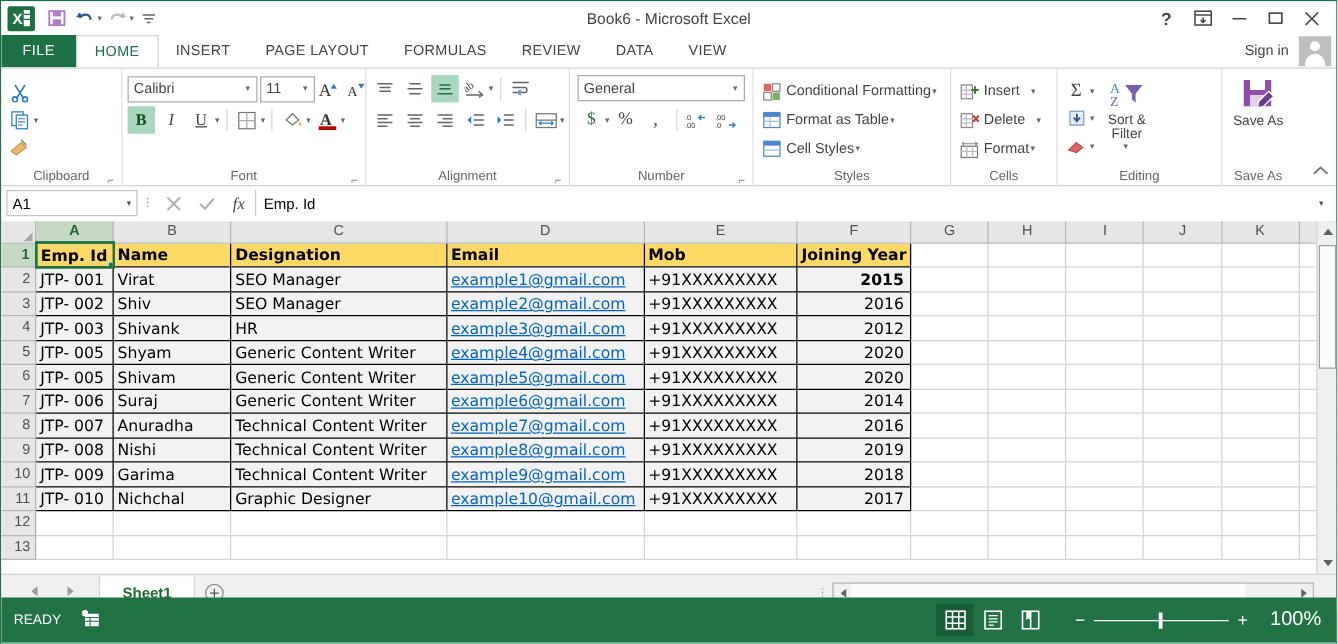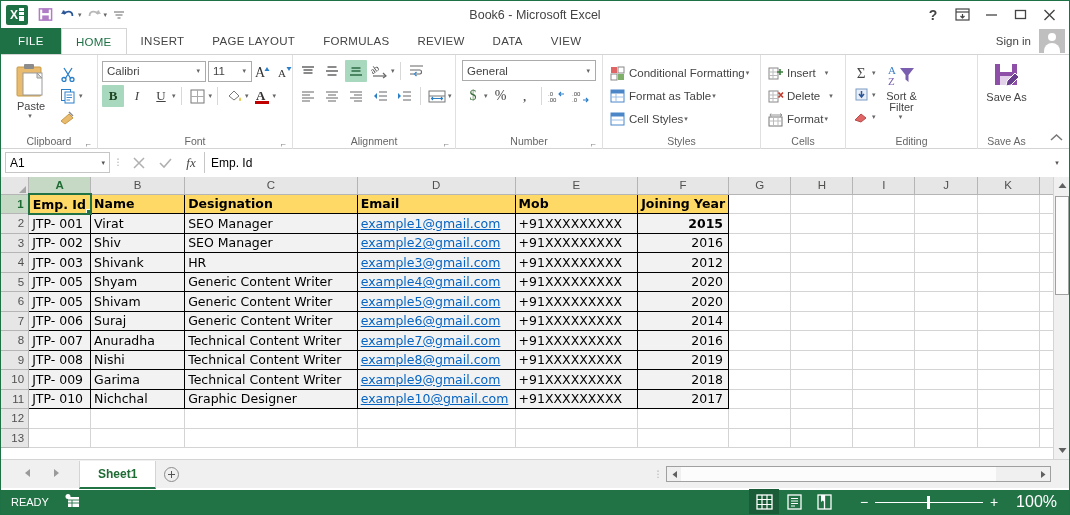--- a/index.html
+++ b/index.html
@@ -119,21 +119,21 @@
   .circ-plus:before{content:"";position:absolute;left:3px;top:6.5px;width:7px;height:1px;background:#555;}
   .circ-plus:after{content:"";position:absolute;left:6.5px;top:3px;width:1px;height:7px;background:#555;}
   .hsplit { margin-left:auto; display:flex; align-items:center; }
   .hs-dots { color:#999; font-size:9px; line-height:9px; width:16px; text-align:center; }
   .hscroll { width:385px; height:16px; background:#fff; border:1px solid #a0a0a0; display:flex; margin-right:18px; }
   .hs-arrow { width:14px; background:#f0f0f0; display:flex; align-items:center; justify-content:center; cursor:pointer;}
   .hs-thumb { flex:1; background:#fcfcfc; }
   .hs-track-end { width:40px; background:#f0f0f0; }
 
   
-  .statusbar { position:absolute; left:0; right:0; bottom:0; height:24px; background:#217346;
+  .statusbar { position:absolute; left:0; right:0; bottom:0; height:36px; background:#217346;
                display:flex; align-items:center; color:#fff; font-size:11px; }
   .status-left { display:flex; align-items:center; padding-left:10px; gap:16px;}
   .status-right { margin-left:auto; display:flex; align-items:center; padding-right:12px; gap:0; }
   .view-btn { width:30px; height:26px; display:flex; align-items:center; justify-content:center; cursor:pointer; }
   .view-btn.active { background:#1a5c38; }
   .zoom-slider { display:flex; align-items:center; gap:0; margin-left:14px; }
   .zs-minus,.zs-plus { width:22px; text-align:center; font-size:14px; cursor:pointer; }
   .zs-track { width:108px; height:1px; background:#fff; position:relative; }
   .zs-thumb { position:absolute; left:52px; top:-6px; width:3px; height:13px; background:#fff; cursor:pointer;}
   .zoom-pct { width:44px; text-align:right; font-size:16px; margin-left:8px; }
@@ -218,30 +218,20 @@
     <div class="signin">
       <span>Sign in</span>
       <div class="avatar"></div>
     </div>
   </div>
 
   <div class="ribbon">
 
     <div class="group" style="width:96px">
       <div class="group-body">
-        <div class="big-btn" style="padding-top:2px">
-          <svg width="36" height="38" viewBox="0 0 36 38">
-              <rect x="4" y="5" width="24" height="29" rx="1" fill="#e8bb6e" stroke="#c99a45"></rect>
-              <rect x="11" y="2" width="10" height="5" rx="1" fill="#8c8c8c"></rect>
-              <rect x="10" y="11" width="19" height="22" fill="#fff" stroke="#9a9a9a"></rect>
-              <path d="M24 11 L29 16 L24 16 Z" fill="#d8d8d8" stroke="#9a9a9a"></path>
-            </svg>
-          <span class="lbl">Paste</span>
-          <span class="caret">▾</span>
-        </div>
         <div style="display:flex;flex-direction:column;padding-top:3px">
           <div class="sm-btn">
             <svg width="16" height="16" viewBox="0 0 16 16">
                 <path d="M4 2 L11 13 M12 2 L5 13" stroke="#2a7fc9" stroke-width="1.3" fill="none"></path>
                 <circle cx="4" cy="13.5" r="2" fill="none" stroke="#2a7fc9" stroke-width="1.3"></circle>
                 <circle cx="12" cy="13.5" r="2" fill="none" stroke="#2a7fc9" stroke-width="1.3"></circle>
               </svg>
           </div>
           <div class="sm-row">
             <div class="sm-btn">

